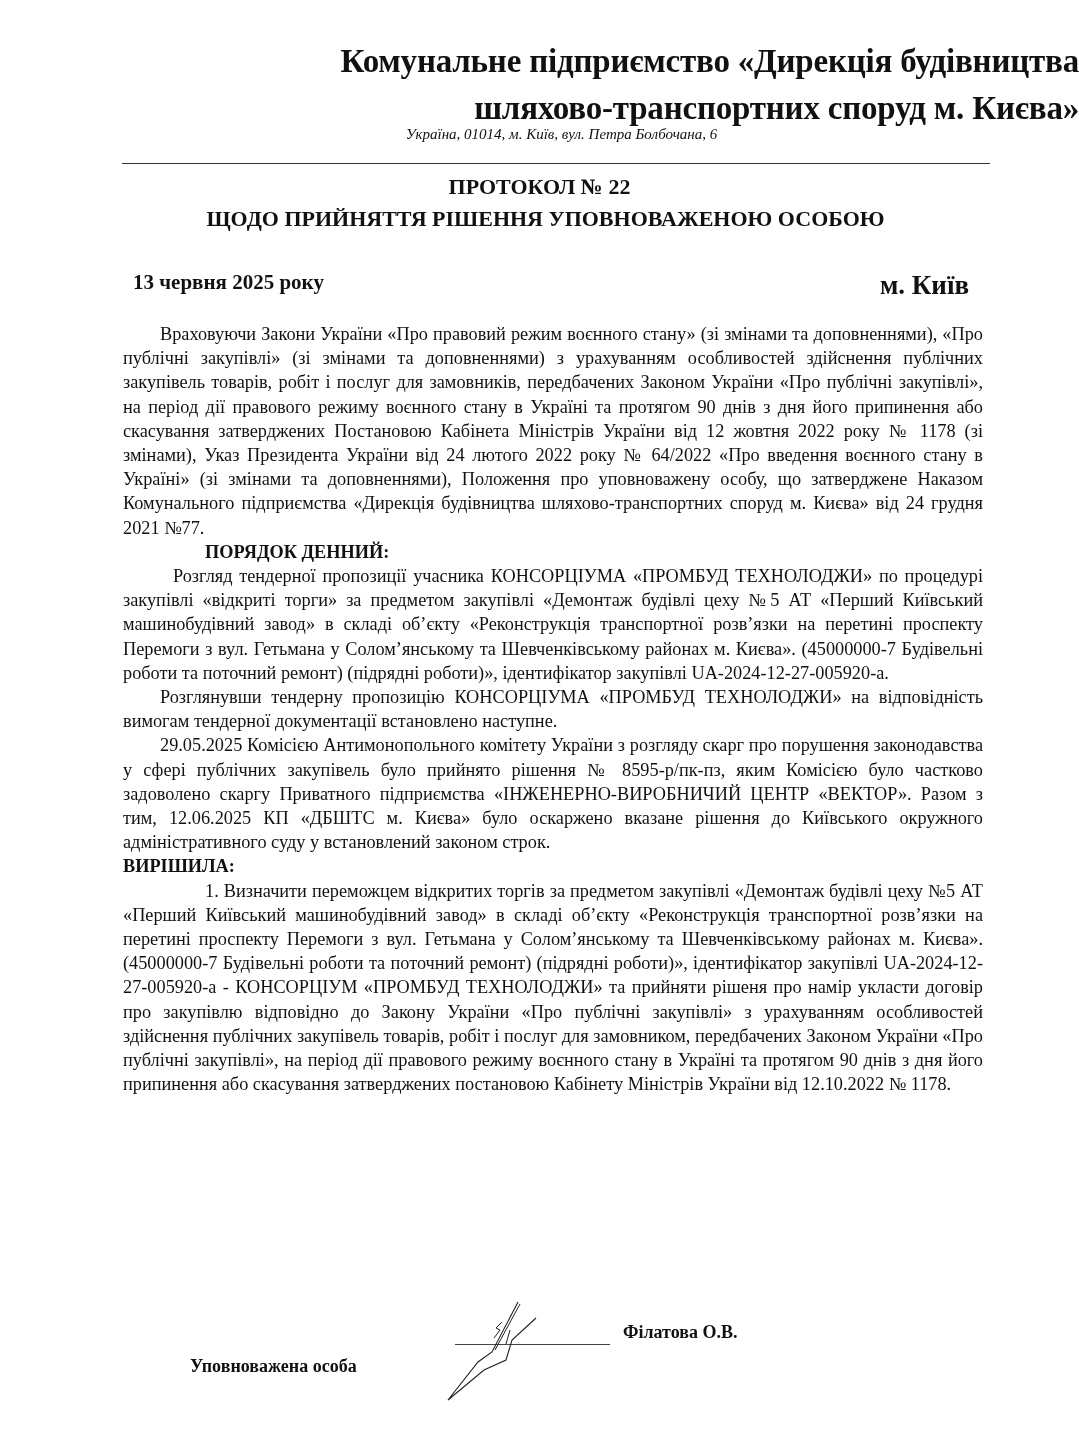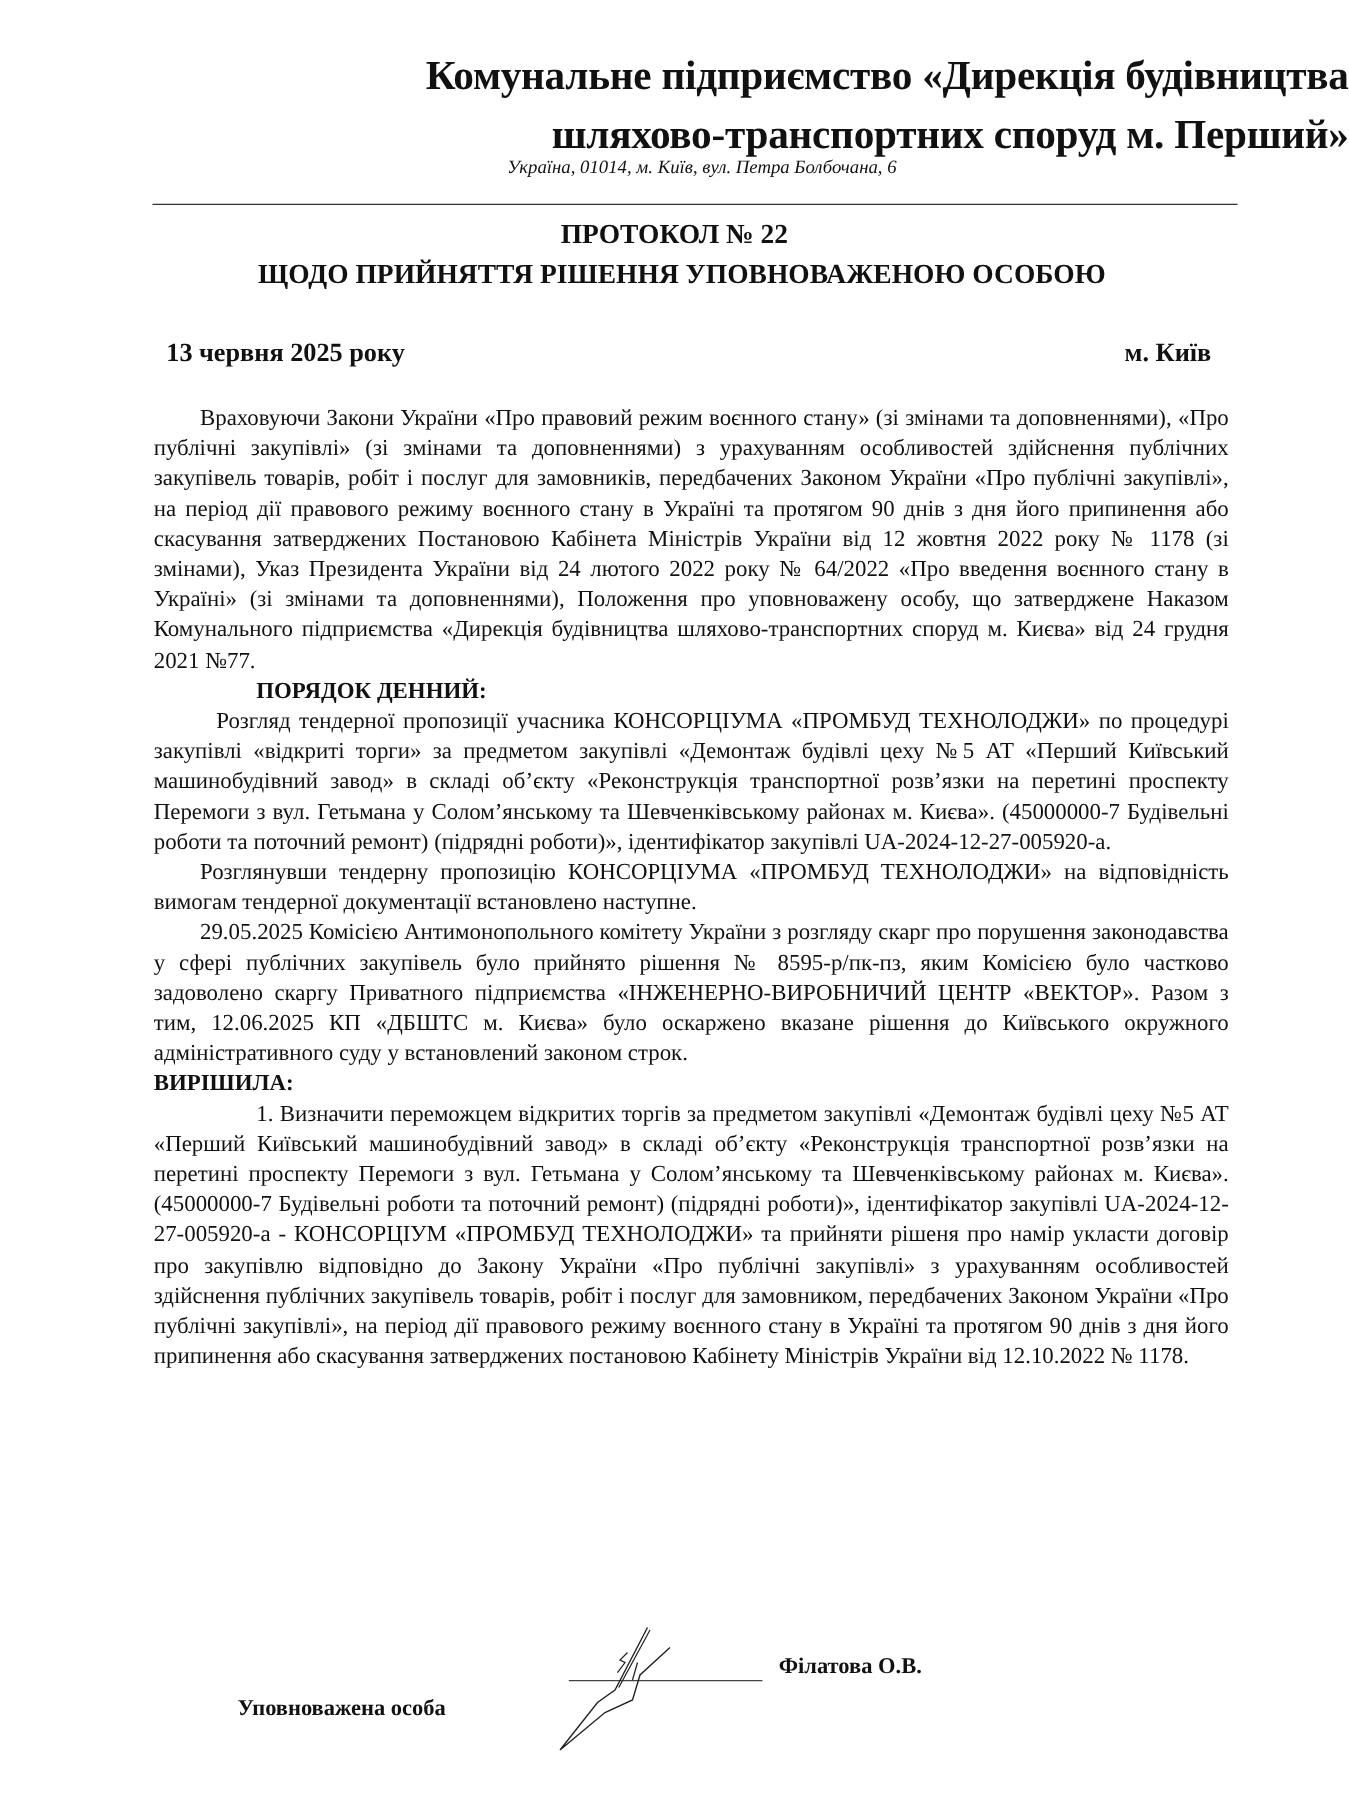--- a/index.html
+++ b/index.html
@@ -22,21 +22,21 @@
   }
   .protocol-title {
     position: absolute; left: 0; width: 1079px; top: 170px; text-align: center;
     font-weight: bold; font-size: 22px; line-height: 34px;
   }
   .protocol-subtitle {
     position: absolute; left: 0; width: 1079px; top: 202px; padding-left: 12px; box-sizing: border-box;
     text-align: center; font-weight: bold; font-size: 22px; line-height: 34px;
   }
   .date { position: absolute; left: 123px; top: 270px; font-weight: bold; font-size: 21px; margin-left: 10px; }
-  .city { position: absolute; right: 110px; top: 270px; font-weight: bold; font-size: 21px; }
+  .city { position: absolute; right: 110px; top: 270px; font-weight: bold; font-size: 27px; }
   .body-text {
     position: absolute; left: 123px; width: 860px; top: 322px;
     font-size: 18.3px; line-height: 24.2px; text-align: justify;
   }
   .body-text p { margin: 0; text-indent: 37px; }
   .body-text p.sec { text-indent: 82px; font-weight: bold; }
   .body-text p.sec2 { text-indent: 0; font-weight: bold; }
   .body-text p.item { text-indent: 82px; }
   .body-text p.agenda { text-indent: 50px; }
   .sign-row {
@@ -46,21 +46,21 @@
   .sign-label { position: absolute; left: 0; top: 0; margin-top: 34px; }
   .sign-line { position: absolute; left: 265px; top: 22px; width: 155px; border-top: 1.5px solid #444; }
   .sign-name { position: absolute; left: 433px; top: 0; }
   .signature { position: absolute; left: 440px; top: 1300px; width: 140px; height: 110px; }
 </style>
 </head>
 <body>
 
 <div class="org-title">
   <div>Комунальне підприємство «Дирекція будівництва</div>
-  <div>шляхово-транспортних споруд м. Перший»</div>
+  <div>шляхово-транспортних споруд м. Києва»</div>
 </div>
 <div class="address">Україна, 01014, м. Київ, вул. Петра Болбочана, 6</div>
 <div class="rule"></div>
 
 <div class="protocol-title">ПРОТОКОЛ № 22</div>
 <div class="protocol-subtitle">ЩОДО ПРИЙНЯТТЯ РІШЕННЯ УПОВНОВАЖЕНОЮ ОСОБОЮ</div>
 
 <div class="date">13 червня 2025 року</div>
 <div class="city">м. Київ</div>
 

